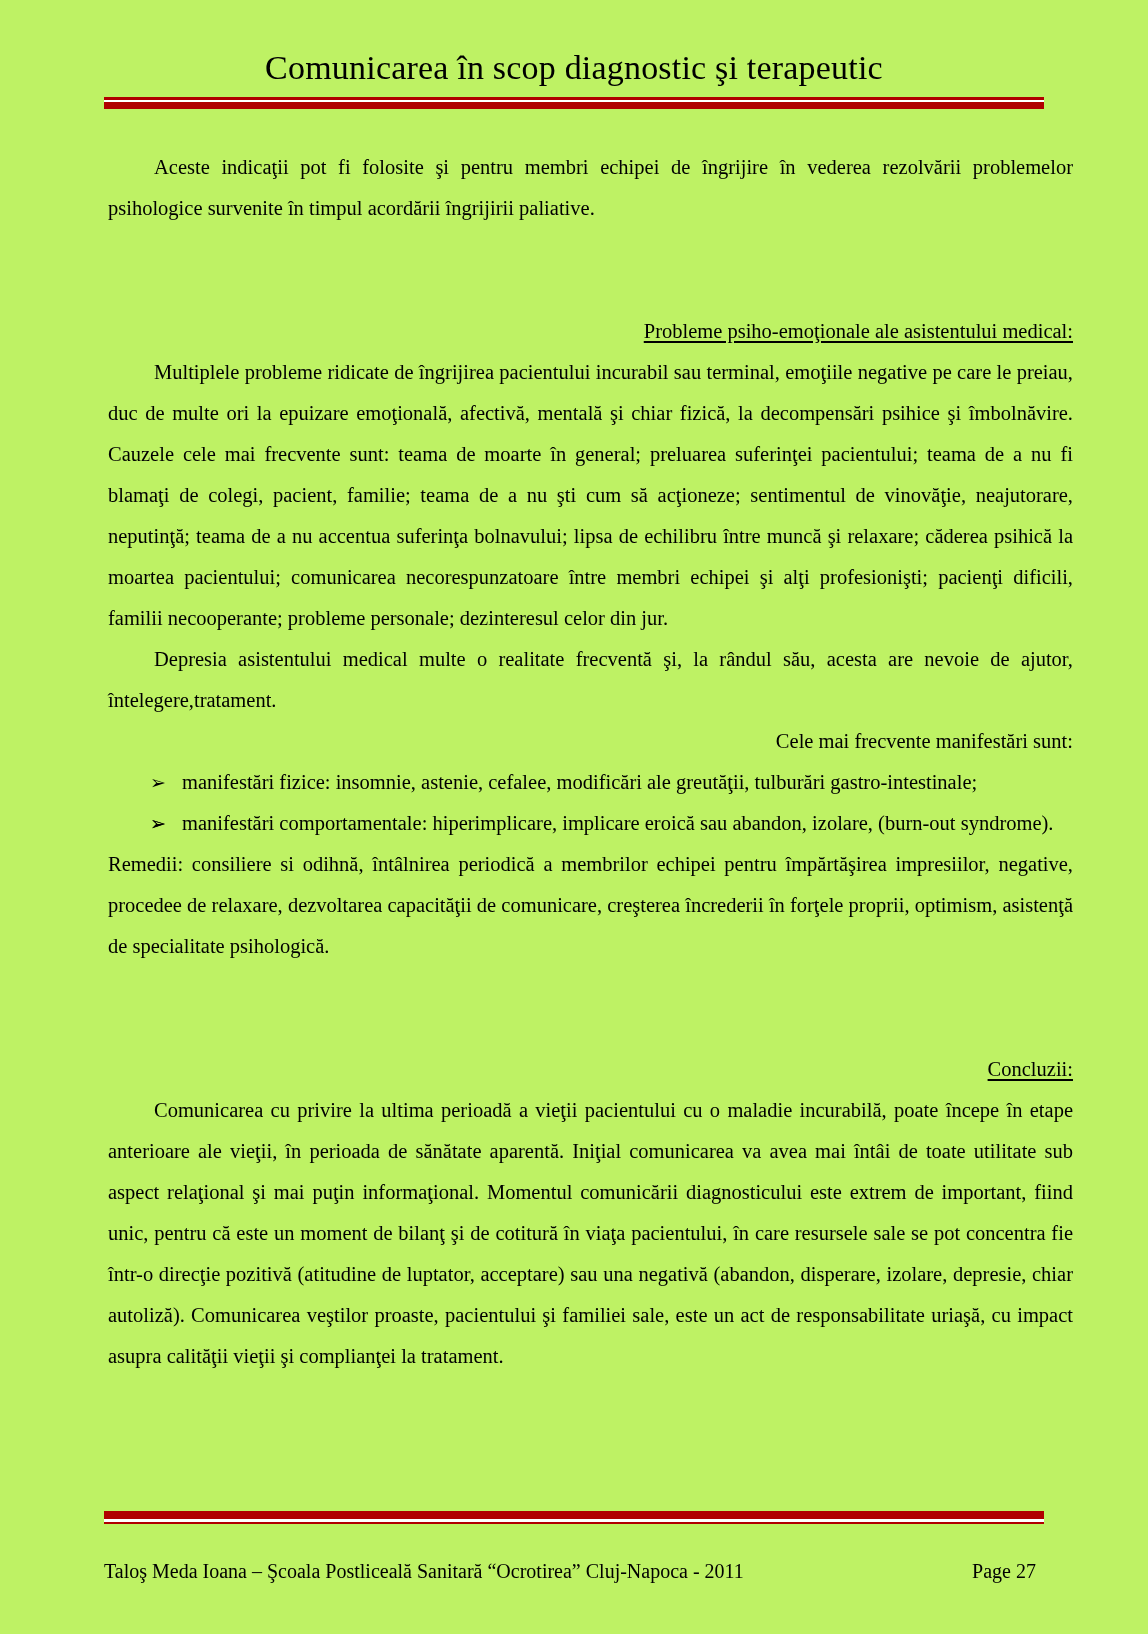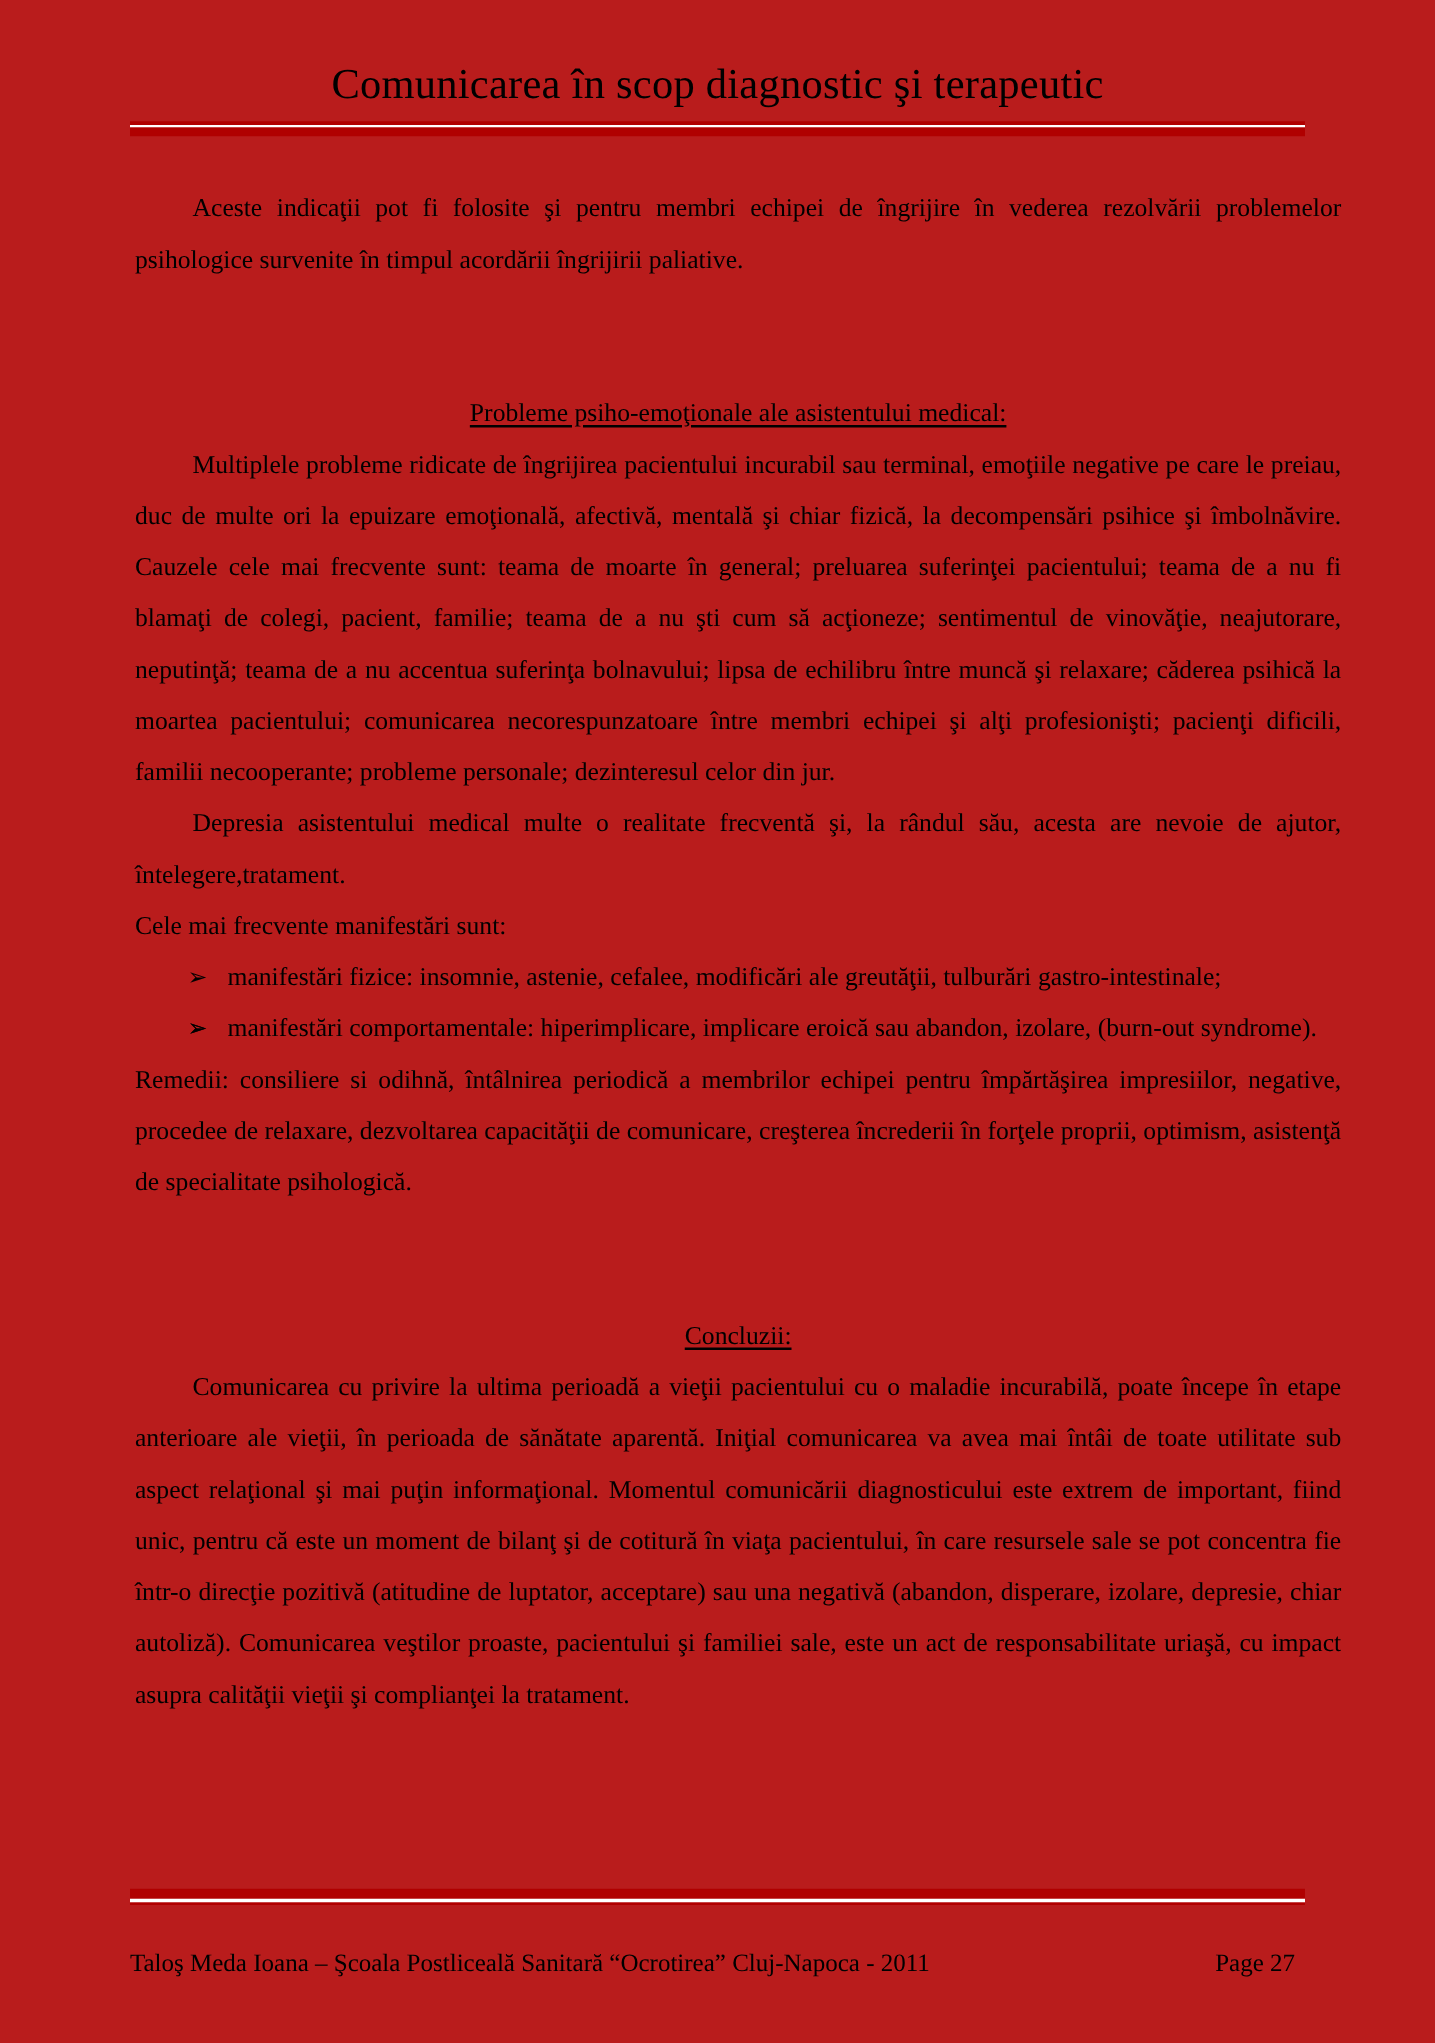--- a/index.html
+++ b/index.html
@@ -4,21 +4,21 @@
 <style>
   html, body {
     margin: 0;
     padding: 0;
     background: #ffffff;
   }
   .page {
     position: relative;
     width: 1148px;
     height: 1634px;
-    background: #b91c1c;
+    background: #bef264;
     box-sizing: border-box;
     font-family: "Liberation Serif", "DejaVu Serif", serif;
     color: #000000;
     overflow: hidden;
   }
 
   
   .header {
     position: absolute;
     left: 0;
@@ -63,29 +63,29 @@
     text-align: justify;
     text-justify: inter-word;
     font-size: 20.5px;
     line-height: 41px;
     color: #000;
   }
   p.para.indent {
     text-indent: 46px;
   }
   p.nojust {
-    text-align: left;
+    text-align: right;
   }
   .spacer-xl { height: 82px; }
 
   .uhead {
     margin: 0;
     font-size: 20.5px;
     line-height: 41px;
-    text-align: center;
+    text-align: right;
     font-family: Liberation Serif, serif;
   }
   .uhead span.u {
     text-decoration: underline;
     text-underline-offset: 3px;
   }
 
   
   ul.blist {
     list-style: none;

